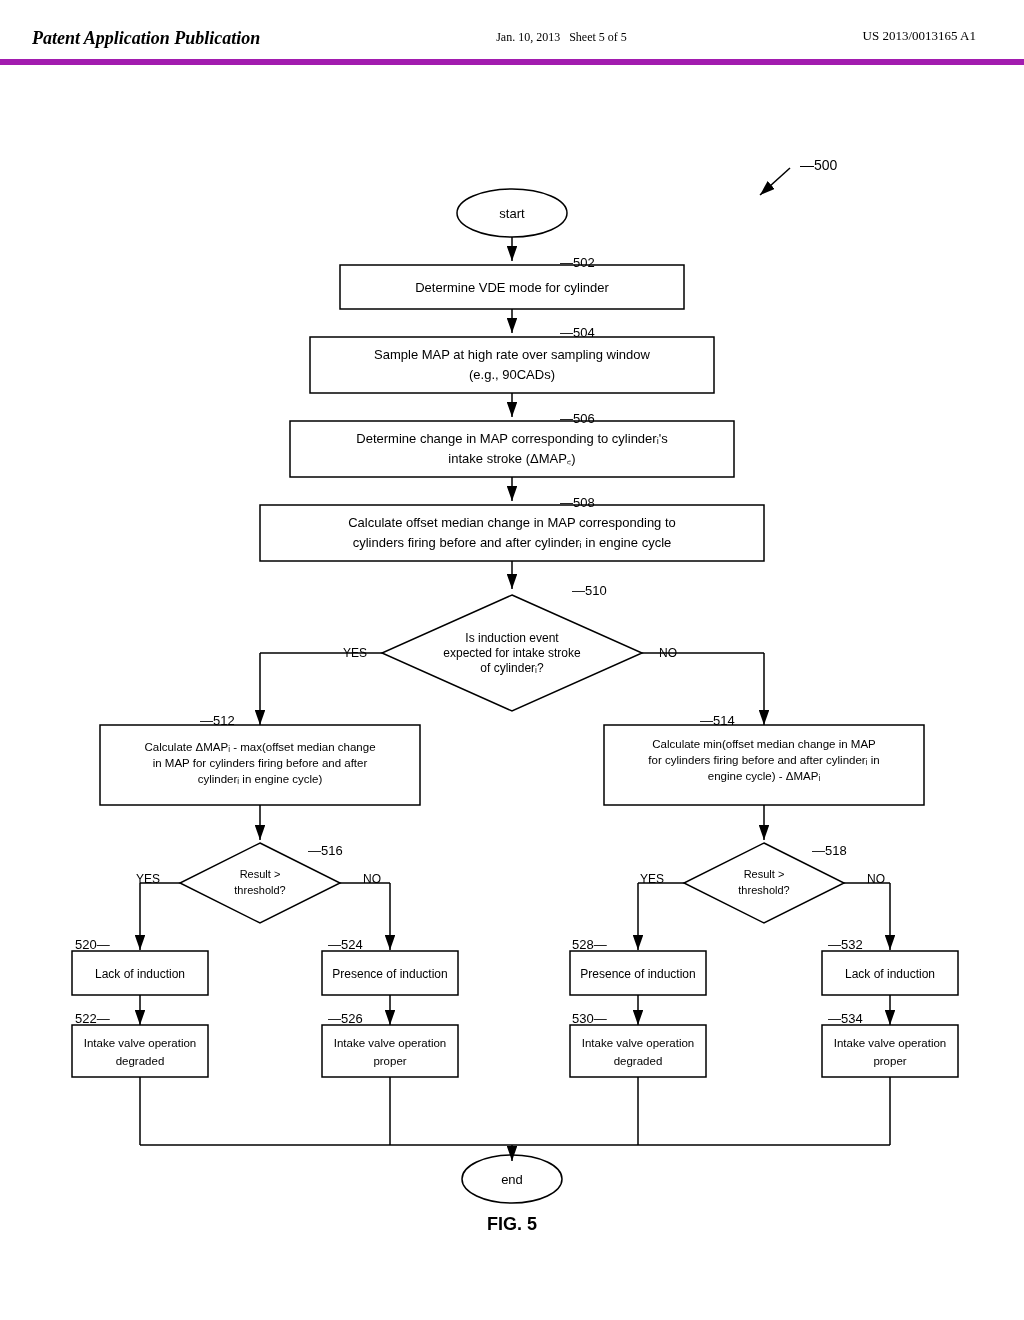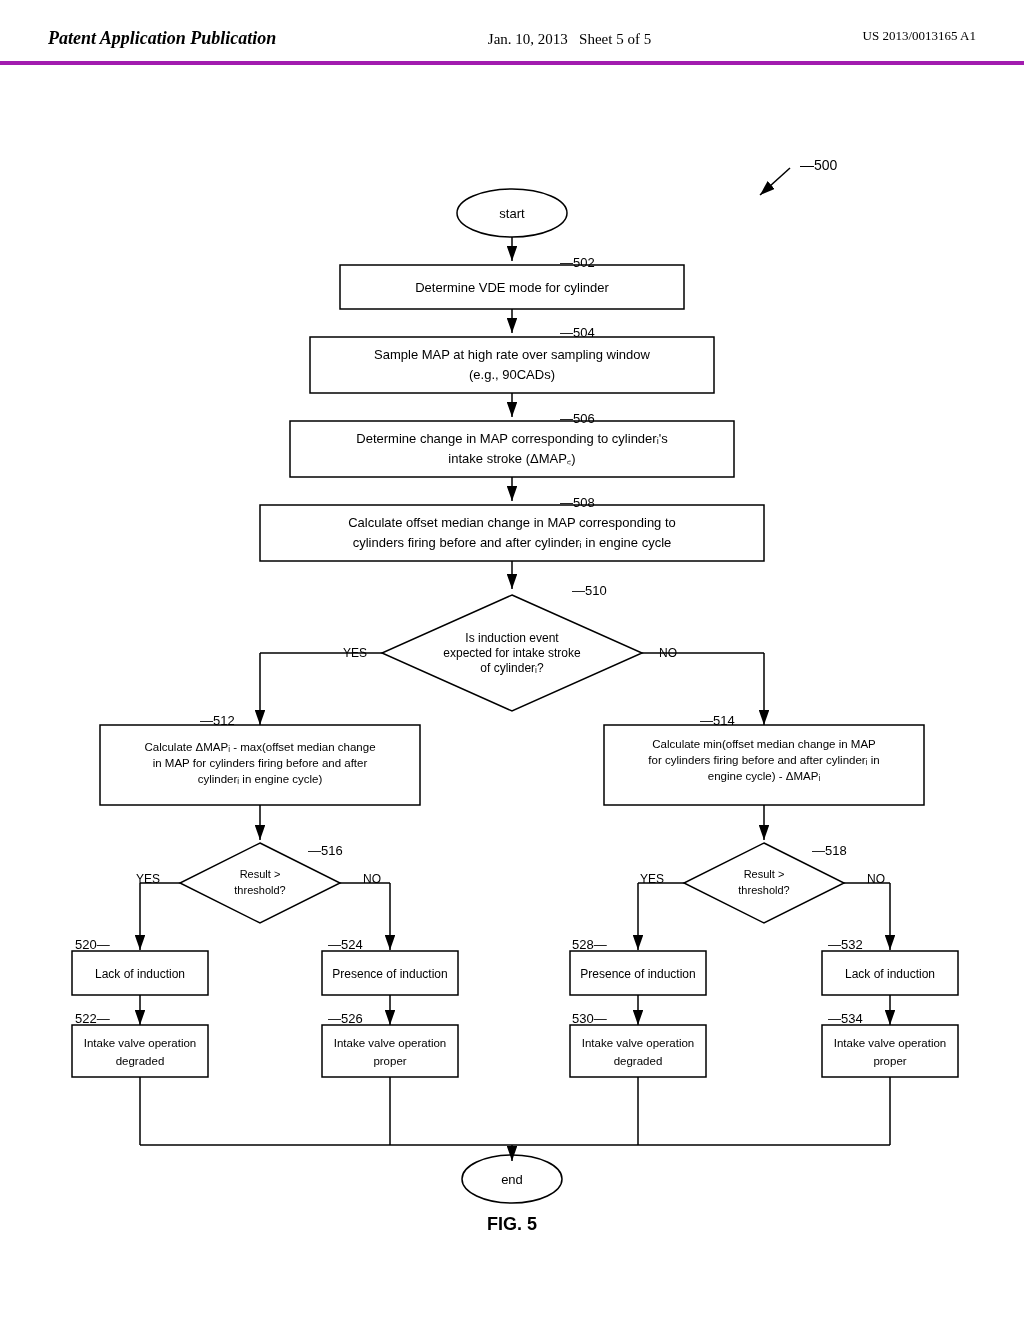--- a/index.html
+++ b/index.html
@@ -10,30 +10,30 @@
       min-height: 1320px;
       position: relative;
       overflow-x: hidden;
     }
 
     
     .header {
       display: flex;
       justify-content: space-between;
       align-items: flex-start;
-      padding: 28px 48px 10px 48px;
-      border-bottom: 4px solid #a21caf;
+      padding: 28px 48px 10px 32px;
+      border-bottom: 6px solid #a21caf;
     }
     .header-left {
       font-size: 18px;
       font-weight: bold;
       font-style: italic;
     }
     .header-center {
-      font-size: 15px;
+      font-size: 12px;
       text-align: left;
       line-height: 1.5;
     }
     .header-right {
       font-size: 13px;
       text-align: right;
     }
 
     
     .diagram-area {

